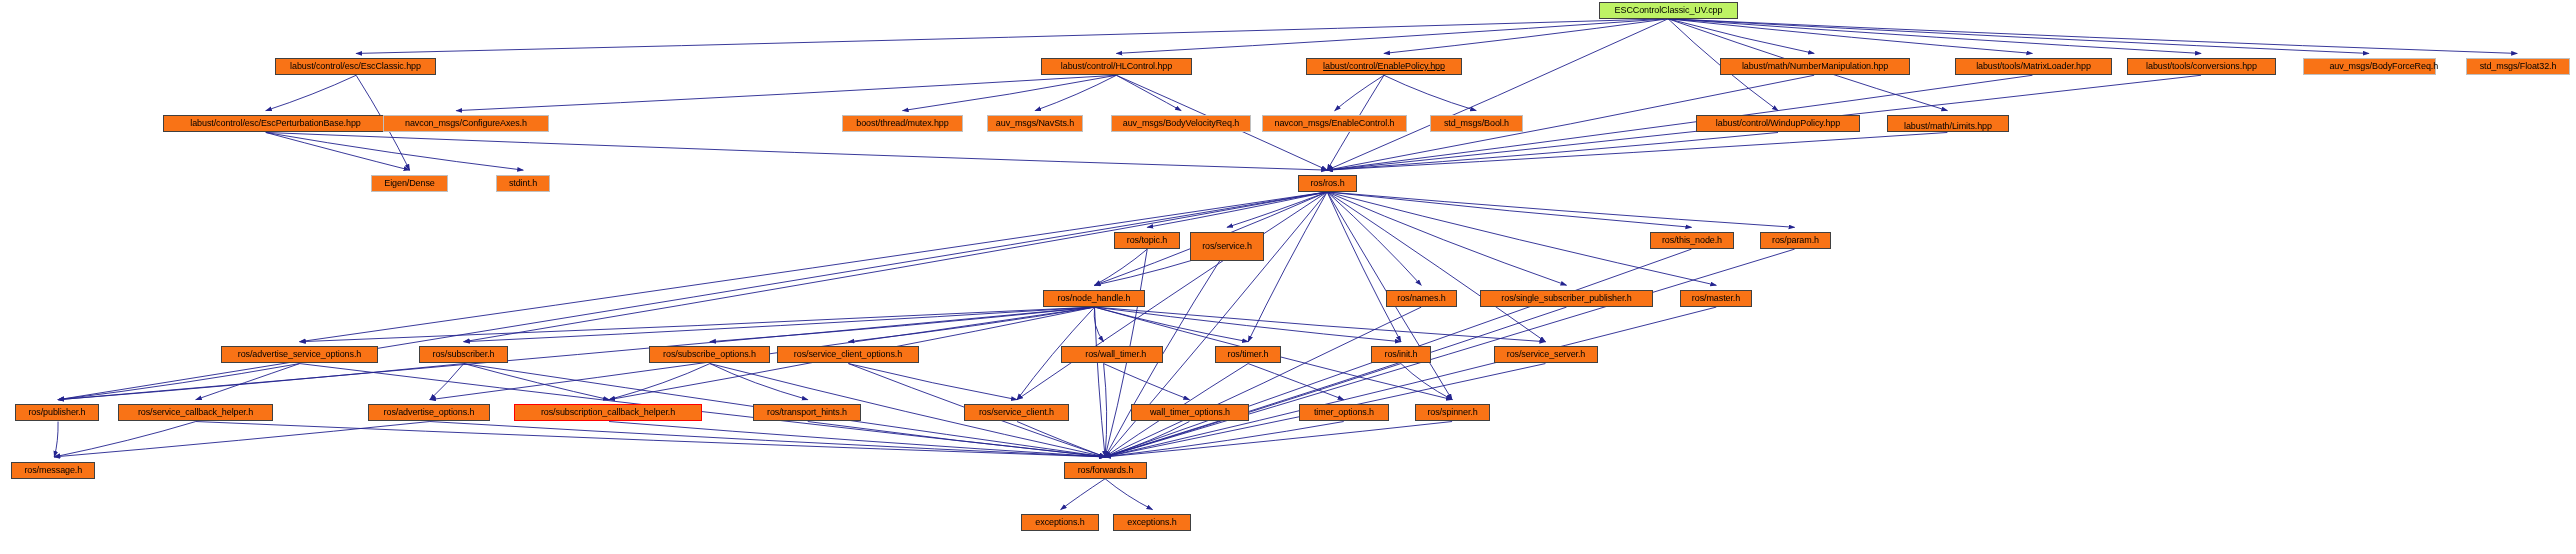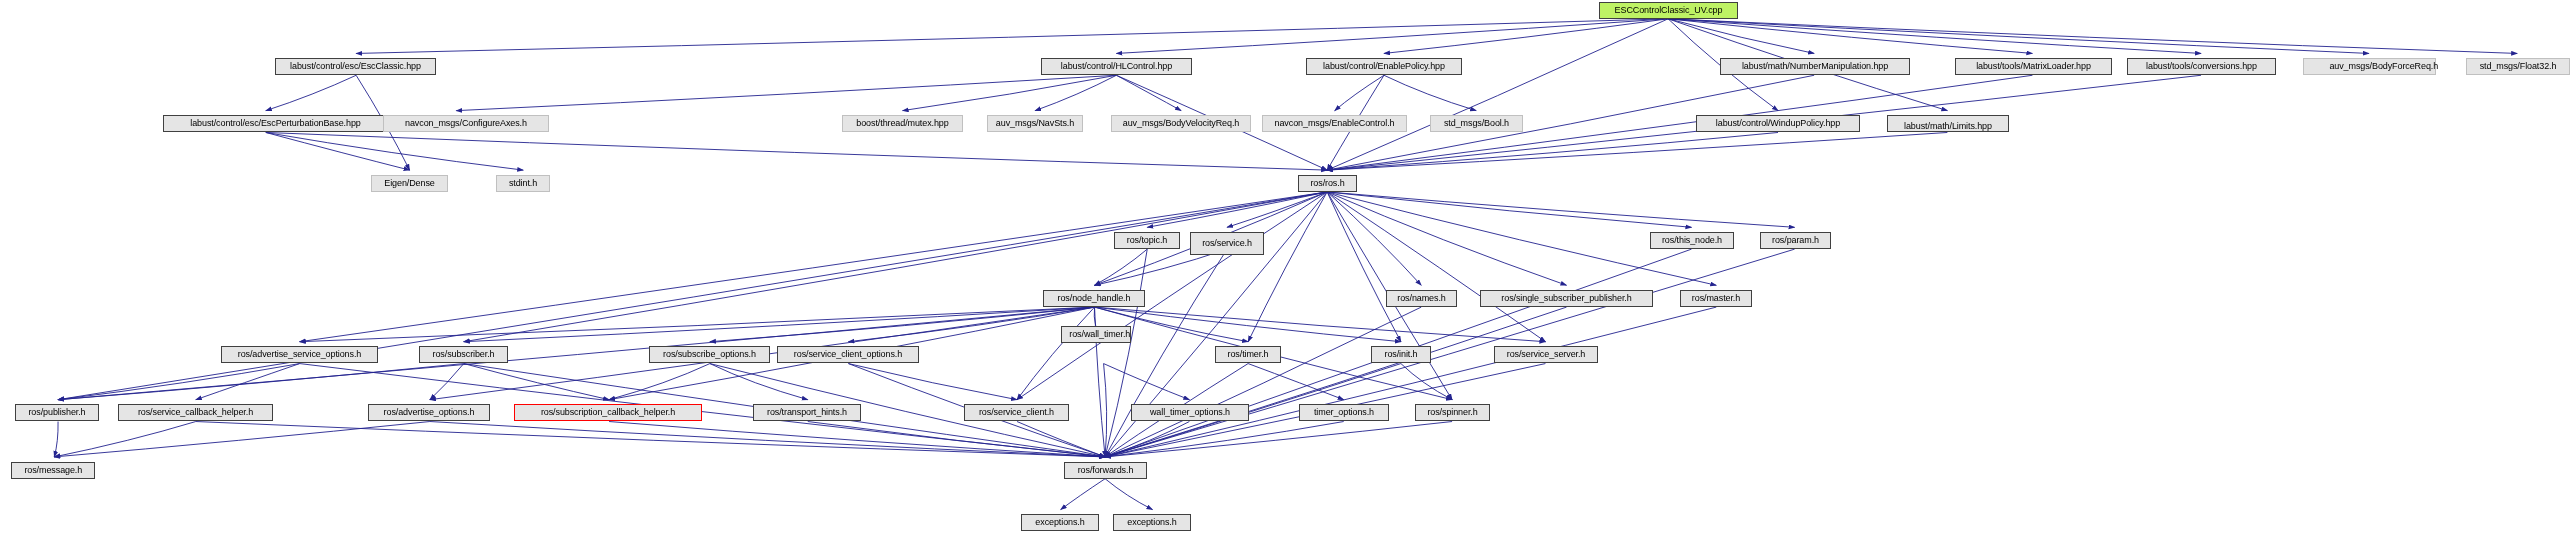--- a/index.html
+++ b/index.html
@@ -13,21 +13,21 @@
     overflow:hidden;
   }
   #edges{position:absolute;left:0;top:0;width:2576px;height:554px;}
   .node{
     position:absolute;
     box-sizing:border-box;
     display:flex;
     align-items:center;
     justify-content:center;
     white-space:nowrap;
-    background:#e5e5e5;
+    background:#f97316;
     border:0.8px solid #c0c0c0;
     color:#000000;
     font-size:9px;
     line-height:1;
     height:17.3px;
     padding:0 4.5px;
     letter-spacing:-0.1px;
   }
   .node.solid{ border:0.8px solid #404040; }
   .node.root{ background:#bef264; border:0.8px solid #404040; }
@@ -151,21 +151,21 @@
   <div id="nodes-layer">
       <div class="node root" style="left: 1599px; top: 1.5px; width: 139px; height: 17.3px;">
         <span class="lbl">ESCControlClassic_UV.cpp</span>
       </div>
       <div class="node solid" style="left: 275px; top: 58px; width: 161px; height: 17.3px;">
         <span class="lbl">labust/control/esc/EscClassic.hpp</span>
       </div>
       <div class="node solid" style="left: 1041px; top: 58px; width: 151px; height: 17.3px;">
         <span class="lbl">labust/control/HLControl.hpp</span>
       </div>
-      <div class="node solid" style="left: 1306px; top: 58px; width: 156px; height: 17.3px;">
+      <div class="node solid" style="left: 1306px; top: 58px; width: 156px; height: 17.3px; text-decoration: underline;">
         <span class="lbl">labust/control/EnablePolicy.hpp</span>
       </div>
       <div class="node solid" style="left: 1720px; top: 58px; width: 190px; height: 17.3px;">
         <span class="lbl">labust/math/NumberManipulation.hpp</span>
       </div>
       <div class="node solid" style="left: 1955px; top: 58px; width: 157px; height: 17.3px;">
         <span class="lbl">labust/tools/MatrixLoader.hpp</span>
       </div>
       <div class="node solid" style="left: 2127px; top: 58px; width: 149px; height: 17.3px;">
         <span class="lbl">labust/tools/conversions.hpp</span>
@@ -208,21 +208,21 @@
       </div>
       <div class="node light" style="left: 496px; top: 175px; width: 54px; height: 17.3px;">
         <span class="lbl">stdint.h</span>
       </div>
       <div class="node solid" style="left: 1298px; top: 175px; width: 59px; height: 17.3px;">
         <span class="lbl">ros/ros.h</span>
       </div>
       <div class="node solid" style="left: 1114px; top: 232px; width: 66px; height: 17.3px;">
         <span class="lbl">ros/topic.h</span>
       </div>
-      <div class="node solid" style="left: 1190px; top: 232px; width: 74px; height: 23px;">
+      <div class="node solid" style="left: 1190px; top: 232px; width: 74px; height: 29px;">
         <span class="lbl">ros/service.h</span>
       </div>
       <div class="node solid" style="left: 1650px; top: 232px; width: 84px; height: 17.3px;">
         <span class="lbl">ros/this_node.h</span>
       </div>
       <div class="node solid" style="left: 1760px; top: 232px; width: 71px; height: 17.3px;">
         <span class="lbl">ros/param.h</span>
       </div>
       <div class="node solid" style="left: 1043px; top: 290px; width: 102px; height: 17.3px;">
         <span class="lbl">ros/node_handle.h</span>
@@ -241,21 +241,21 @@
       </div>
       <div class="node solid" style="left: 419px; top: 346px; width: 89px; height: 17.3px;">
         <span class="lbl">ros/subscriber.h</span>
       </div>
       <div class="node solid" style="left: 649px; top: 346px; width: 121px; height: 17.3px;">
         <span class="lbl">ros/subscribe_options.h</span>
       </div>
       <div class="node solid" style="left: 777px; top: 346px; width: 142px; height: 17.3px;">
         <span class="lbl">ros/service_client_options.h</span>
       </div>
-      <div class="node solid" style="left: 1061px; top: 326px; width: 70px; height: 17.3px; padding-left: 12px;">
+      <div class="node solid" style="left: 1061px; top: 346px; width: 102px; height: 17.3px; padding-left: 12px;">
         <span class="lbl">ros/wall_timer.h</span>
       </div>
       <div class="node solid" style="left: 1215px; top: 346px; width: 66px; height: 17.3px;">
         <span class="lbl">ros/timer.h</span>
       </div>
       <div class="node solid" style="left: 1371px; top: 346px; width: 60px; height: 17.3px;">
         <span class="lbl">ros/init.h</span>
       </div>
       <div class="node solid" style="left: 1494px; top: 346px; width: 104px; height: 17.3px;">
         <span class="lbl">ros/service_server.h</span>

